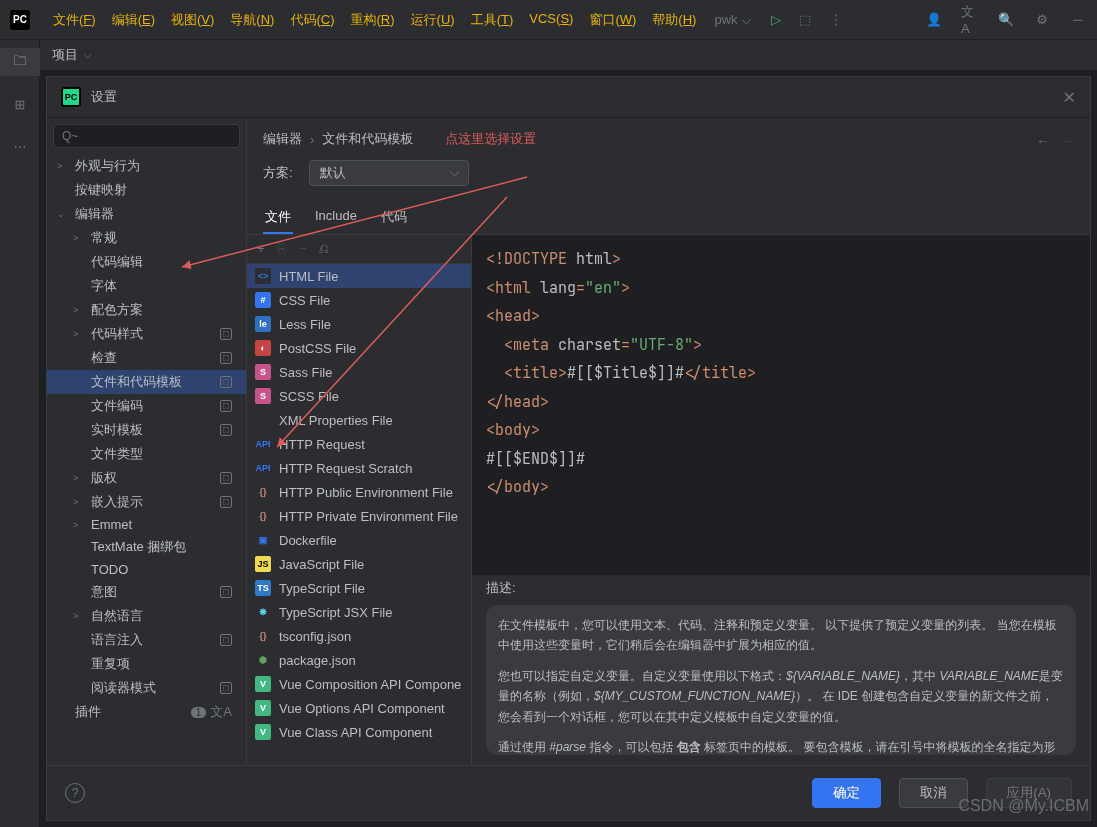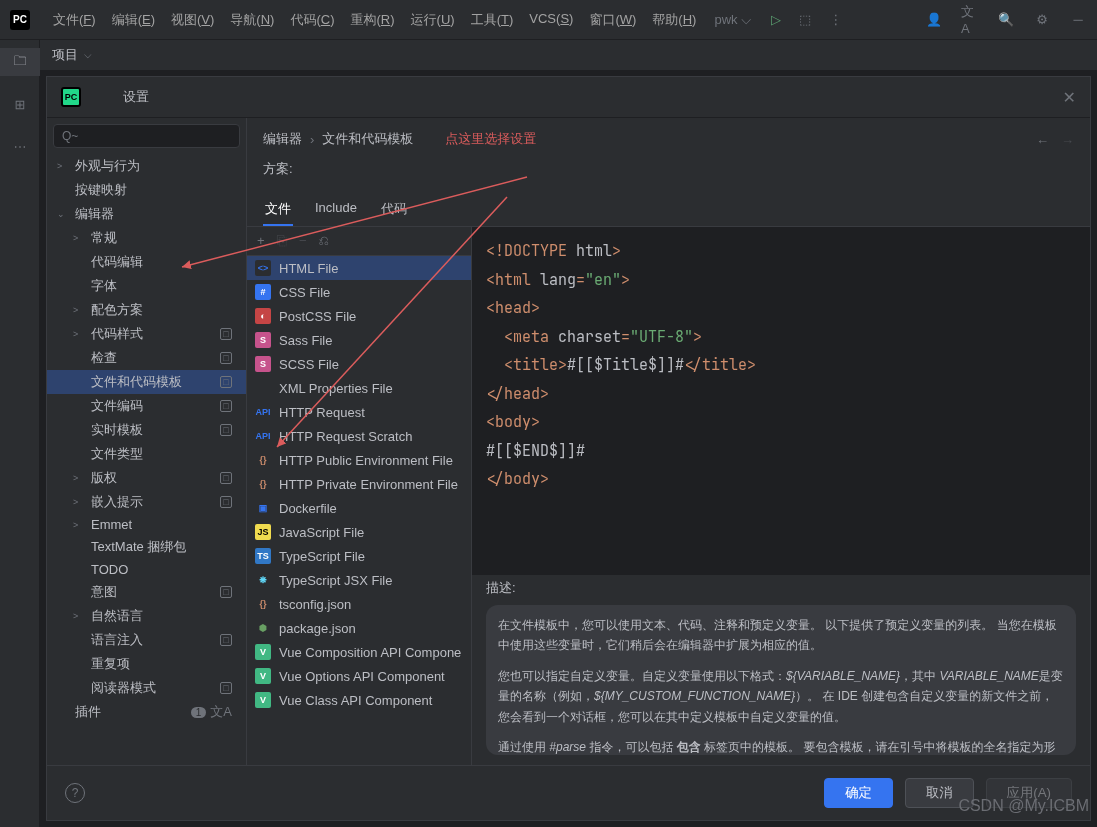--- a/index.html
+++ b/index.html
@@ -1,39 +1,39 @@
 <!DOCTYPE html>
 <html><head>
 <meta charset="utf-8">
 <style>
 * { box-sizing: border-box; margin: 0; padding: 0; }
 body { font-family: "PingFang SC", "Microsoft YaHei", sans-serif; background: #1e1f22; color: #bcbec4; font-size: 13px; width: 1097px; height: 827px; overflow: hidden; position: relative; }
 .titlebar { height: 40px; background: #2b2d30; display: flex; align-items: center; padding: 0 10px; border-bottom: 1px solid #1e1f22; }
 .titlebar .logo { width: 20px; height: 20px; background: #000; color: #fff; font-size: 10px; display: flex; align-items: center; justify-content: center; font-weight: bold; border-radius: 3px; margin-right: 15px; }
 .menu { display: flex; gap: 0; }
-.menu-item { padding: 4px 8px; cursor: pointer; color: #a3a3a3; }
+.menu-item { padding: 4px 8px; cursor: pointer; color: #eab308; }
 .menu .ul { text-decoration: underline; }
 .titlebar-right { margin-left: auto; display: flex; gap: 18px; align-items: center; }
 .titlebar-right .icon { width: 18px; height: 18px; display: flex; align-items: center; justify-content: center; color: #6f737a; cursor: pointer; }
 .run-icon { color: #5a9e6f; }
 
 .main-area { display: flex; height: calc(100% - 40px); }
 .left-rail { width: 40px; background: #2b2d30; border-right: 1px solid #1e1f22; display: flex; flex-direction: column; padding-top: 8px; gap: 14px; }
 .left-rail .rail-icon { width: 40px; height: 28px; display: flex; align-items: center; justify-content: center; color: #6f737a; cursor: pointer; }
 .left-rail .rail-icon.active { background: #393b40; color: #bcbec4; }
 
 .project-header { display: flex; align-items: center; padding: 6px 12px; background: #2b2d30; font-weight: 500; }
 .project-header .chev { margin-left: 6px; font-size: 10px; color: #6f737a; }
 
 .content-col { flex: 1; display: flex; flex-direction: column; }
 
 .settings-panel { margin: 6px; border: 1px solid #393b40; background: #2b2d30; display: flex; flex-direction: column; height: calc(100% - 26px); position: relative; }
 .settings-header { display: flex; align-items: center; padding: 10px 14px; border-bottom: 1px solid #1e1f22; }
 .settings-header .logo-small { width: 20px; height: 20px; background: #21d789; color: #000; font-size: 9px; font-weight: bold; display: flex; align-items: center; justify-content: center; border-radius: 3px; margin-right: 10px; border:2px solid #000;}
-.settings-header .title { flex: 1; margin-left: 32px; }
+.settings-header .title { flex: 1; }
 .settings-header .close { cursor: pointer; color: #6f737a; font-size: 16px; }
 
 .settings-body { flex: 1; display: flex; overflow: hidden; }
 .settings-sidebar { width: 200px; border-right: 1px solid #393b40; display: flex; flex-direction: column; }
 .search-box { margin: 6px; padding: 4px 8px; background: #1e1f22; border: 1px solid #393b40; border-radius: 4px; font-size: 12px; color: #6f737a; }
 .tree { flex: 1; overflow-y: auto; }
 .tree-item { padding: 3px 8px 3px 28px; cursor: pointer; position: relative; display: flex; align-items: center; }
 .tree-item .arrow { position: absolute; left: 10px; font-size: 9px; color: #6f737a; }
 .tree-item.child { padding-left: 44px; }
 .tree-item.child .arrow { left: 26px; }
@@ -75,21 +75,21 @@
 .checkbox input { accent-color: #3574f0; }
 .checkbox .ul { text-decoration: underline; }
 
 .desc-label { padding: 4px 14px; }
 .desc-box { margin: 4px 14px 10px; padding: 10px 12px; background: #393b40; border-radius: 12px; font-size: 12px; line-height: 1.7; color: #bcbec4; overflow-y: auto; max-height: 150px; }
 .desc-box p { margin-bottom: 10px; }
 .desc-box .it { font-style: italic; }
 
 .settings-footer { padding: 12px 18px; border-top: 1px solid #393b40; display: flex; gap: 10px; align-items: center; }
 .settings-footer .help { width: 20px; height: 20px; border: 1px solid #6f737a; border-radius: 50%; display: flex; align-items: center; justify-content: center; font-size: 12px; color: #6f737a; cursor: pointer; }
-.settings-footer .buttons { margin-left: auto; display: flex; gap: 12px; }
+.settings-footer .buttons { margin-left: auto; display: flex; gap: 18px; }
 .btn { padding: 5px 20px; border-radius: 4px; border: 1px solid #4e5157; background: #393b40; cursor: pointer; color: #bcbec4; }
 .btn.primary { background: #3574f0; border-color: #3574f0; color: #fff; }
 .btn.disabled { opacity: 0.5; border: 1px solid #4e5157; }
 
 .watermark { position: absolute; bottom: 12px; right: 8px; font-size: 16px; color: #6b6d73; }
 
 svg.arrow-annot { position: absolute; pointer-events: none; z-index: 100; }
 </style>
 </head>
 <body>
@@ -249,20 +249,23 @@
             <span>文件和代码模板</span>
             <span class="red-annotation">点这里选择设置</span>
             <span class="nav-arrows">
               <span>←</span>
               <span style="opacity:.4">→</span>
             </span>
           </div>
 
           <div class="scheme-row">
             <span>方案:</span>
+            <div class="scheme-select">
+              <span>默认</span>
+            </div>
           </div>
 
           <div class="tabs" id="tabs-container">
               <div class="tab active">文件</div>
               <div class="tab">Include</div>
               <div class="tab">代码</div>
             </div>
 
           <div class="split">
             <div class="file-list-col">
@@ -273,20 +276,24 @@
                 <span>⎌</span>
               </div>
               <div class="file-list" id="file-list">
                   <div class="file-row selected">
                     <span class="file-icon" style="background:#2b2d30;color:#3574f0;">&lt;&gt;</span>
                     <span>HTML File</span>
                   </div>
                   <div class="file-row">
                     <span class="file-icon" style="background:#3574f0;color:#fff;">#</span>
                     <span>CSS File</span>
+                  </div>
+                  <div class="file-row">
+                    <span class="file-icon" style="background:#316fc4;color:#fff;">le</span>
+                    <span>Less File</span>
                   </div>
                   <div class="file-row">
                     <span class="file-icon" style="background:#c54545;color:#fff;">◐</span>
                     <span>PostCSS File</span>
                   </div>
                   <div class="file-row">
                     <span class="file-icon" style="background:#c6538c;color:#fff;">S</span>
                     <span>Sass File</span>
                   </div>
                   <div class="file-row">

